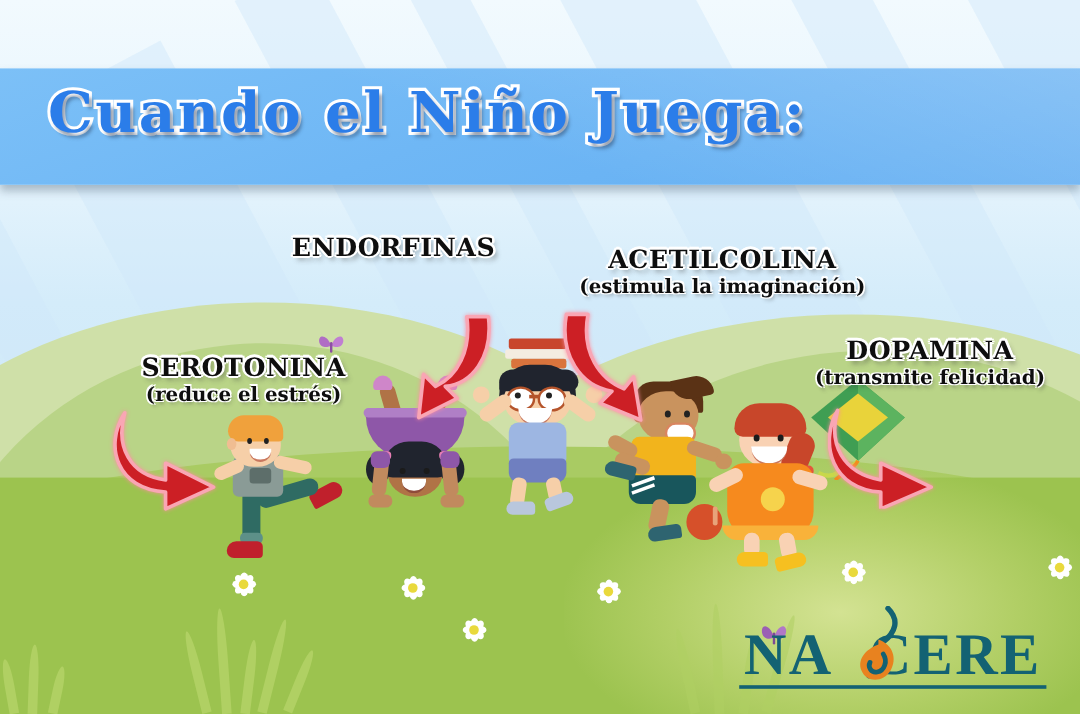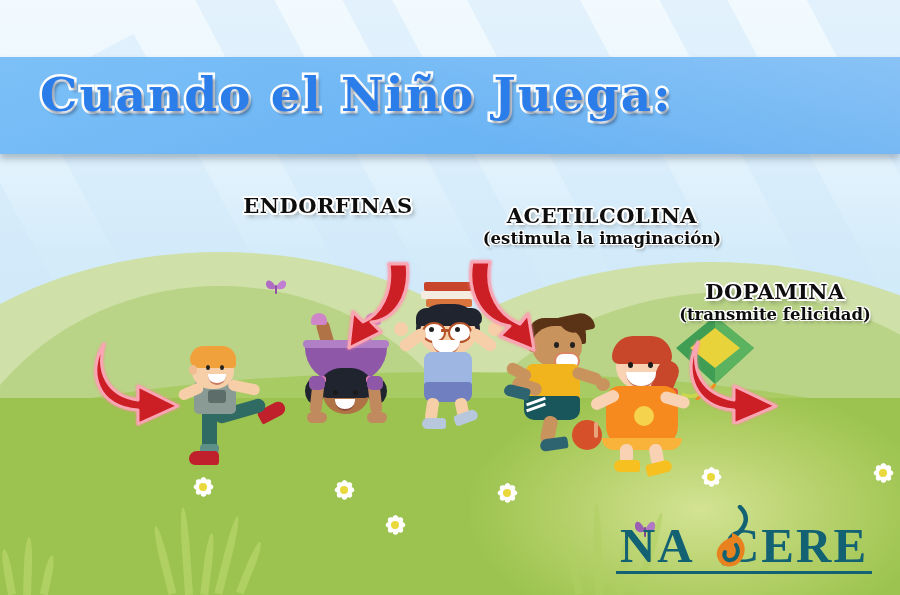--- a/index.html
+++ b/index.html
@@ -328,20 +328,24 @@
     <svg width="90" height="102" viewBox="0 0 90 102">
       <path d="M6,6 C0,40 18,66 44,70 L34,80 L68,94 L62,58 L54,68 C34,60 18,38 24,6 Z" fill="#cc1f25" stroke="#f9a6b4" stroke-width="3" stroke-linejoin="round"></path>
     </svg>
   </div>
   <div class="arrow" style="left:690px;top:338px;">
     <svg width="112" height="86" viewBox="0 0 112 86">
       <path d="M104,4 C112,32 100,56 68,62 L68,48 L26,68 L68,86 L68,72 C108,70 120,32 104,4 Z" transform="scale(-1,1) translate(-112,0)" fill="#cc1f25" stroke="#f9a6b4" stroke-width="3" stroke-linejoin="round"></path>
     </svg>
   </div>
 
+  <div class="label" style="left:98px;top:293px;width:210px;">
+    <div class="hl">SEROTONINA</div>
+    <div class="sub">(reduce el estrés)</div>
+  </div>
   <div class="label" style="left:180px;top:193px;width:296px;">
     <div class="hl">ENDORFINAS</div>
   </div>
   <div class="label" style="left:666px;top:279px;width:218px;">
     <div class="hl">DOPAMINA</div>
     <div class="sub">(transmite felicidad)</div>
   </div>
   <div class="label" style="left:466px;top:203px;width:272px;">
     <div class="hl">ACETILCOLINA</div>
     <div class="sub">(estimula la imaginación)</div>

